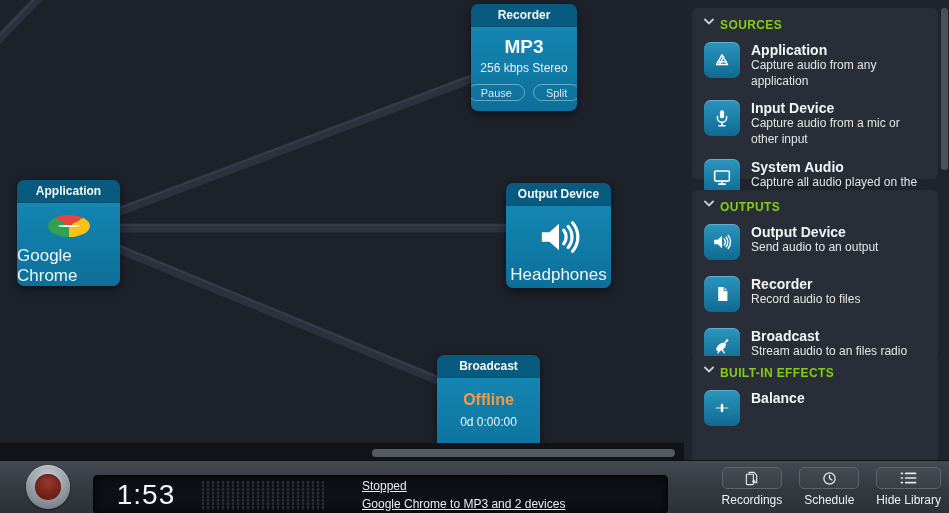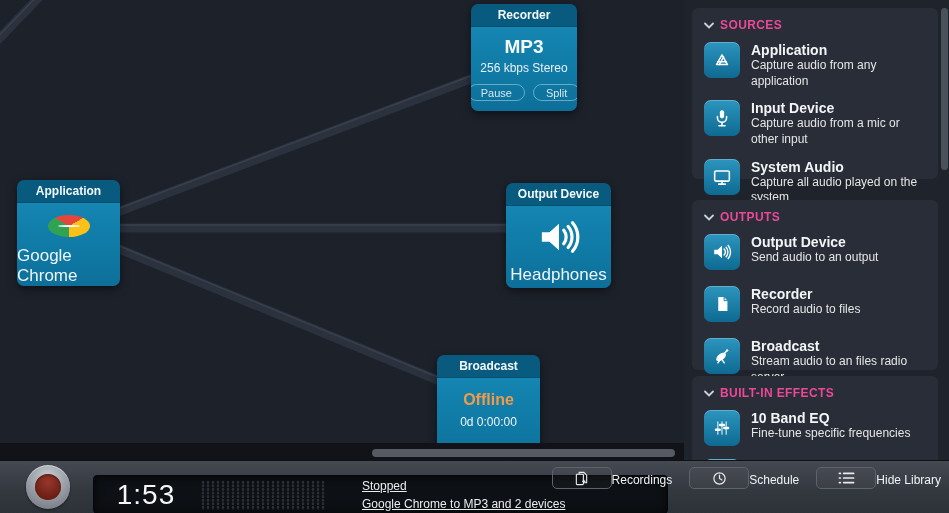--- a/index.html
+++ b/index.html
@@ -32,21 +32,21 @@
   .offline{color:#f09a4a;font-size:16px;font-weight:700;margin-top:13px;}
   .bcast-time{color:#eef5f9;font-size:12px;margin-top:6px;}
 
   .canvas-strip{position:absolute;left:0;top:443px;width:684px;height:17px;background:#111318;}
   .h-thumb{position:absolute;left:372px;top:6px;width:303px;height:8px;border-radius:4px;background:#565b63;}
 
   
   .sidebar{position:absolute;left:684px;top:0;width:265px;height:460px;background:#1f232b;overflow:hidden;}
   .panel{position:absolute;left:8px;width:246px;background:#282d37;border-radius:6px;
          padding:8px 10px 10px 12px;box-sizing:border-box;}
-  .sec-head{display:flex;align-items:center;gap:6px;color:#ec4899;font-size:12px;
+  .sec-head{display:flex;gap:6px;color:#84cc16;font-size:12px;
          font-weight:700;letter-spacing:.4px;margin:2px 0 10px;}
   .item{display:flex;gap:11px;margin-bottom:11px;align-items:flex-start;}
   .item-icon{flex:0 0 36px;width:36px;height:36px;border-radius:7px;
          background:linear-gradient(180deg,#2c95be 0%,#0e6a92 100%);
          box-shadow:inset 0 1px 0 rgba(255,255,255,.25);
          display:flex;align-items:center;justify-content:center;}
   .item-title{color:#f2f4f6;font-size:14px;font-weight:700;line-height:1.15;}
   .item-desc{color:#e5e5e5;font-size:12px;line-height:1.3;max-width:175px;}
   .v-thumb{position:absolute;left:257px;top:8px;width:7px;height:162px;border-radius:3.5px;background:#4b515b;}
 
@@ -63,21 +63,21 @@
   .lcd{position:absolute;left:93px;top:14px;width:575px;height:39px;background:#0d1014;
          border:1px solid #05070a;border-radius:4px;box-sizing:border-box;
          box-shadow:inset 0 0 10px rgba(0,0,0,.7),0 1px 0 rgba(255,255,255,.07);
          display:flex;align-items:center;}
   .timer{width:104px;text-align:center;color:#f4f6f8;font-size:28px;letter-spacing:1px;}
   .vu{width:124px;height:30px;margin-left:3px;
       background-image:radial-gradient(circle at 2px 2px,#2b2e35 1.3px,transparent 1.6px);
       background-size:5px 3.6px;}
   .status{margin-left:37px;color:#e9ecef;font-size:12px;line-height:1.5;text-decoration:underline;}
   .bar-buttons{position:absolute;right:8px;top:6px;display:flex;gap:17px;}
-  .bar-group{display:flex;flex-direction:row;align-items:center;}
+  .bar-group{display:flex;flex-direction:column;align-items:center;}
   .bar-btn{width:100%;min-width:60px;height:22px;border:1px solid #5d626b;border-radius:5px;
       background:rgba(255,255,255,.03);display:flex;align-items:center;justify-content:center;
       box-sizing:border-box;padding:0 18px;}
   .bar-label{margin-top:4px;color:#f0f2f4;font-size:12px;white-space:nowrap;}
   svg{display:block;}
 </style>
 </head>
 <body>
 
 <div class="app">
@@ -188,21 +188,21 @@
               <path d="M8.5 19.8 h7"></path>
           </svg>
         </span>
         <div>
           <div class="item-title">System Audio</div>
           <div class="item-desc">Capture all audio played on the system</div>
         </div>
       </div>
     </div>
 
-    <div class="panel" style="top:200px;height:170px;">
+    <div class="panel" style="top:190px;height:170px;">
       <div class="sec-head">
         <span>
           <svg width="10" height="7" viewBox="0 0 10 7">
               <polyline points="1,1.5 5,5.5 9,1.5" fill="none" stroke="#ccd0d5" stroke-width="1.8" stroke-linecap="round"></polyline>
             </svg>
         </span>
         <span>OUTPUTS</span>
       </div>
       <div class="item" style="margin-bottom:16px;">
         <span class="item-icon">
@@ -237,40 +237,28 @@
             <path d="M7.5 19.5 L11 14.5 L14.5 19.5" stroke="#fff" stroke-width="1.5" fill="none" stroke-linecap="round"></path>
           </svg>
         </span>
         <div>
           <div class="item-title">Broadcast</div>
           <div class="item-desc">Stream audio to an files radio server.</div>
         </div>
       </div>
     </div>
 
-    <div class="panel" style="top:376px;height:130px;">
+    <div class="panel" style="top:356px;height:130px;">
       <div class="sec-head">
         <span>
           <svg width="10" height="7" viewBox="0 0 10 7">
               <polyline points="1,1.5 5,5.5 9,1.5" fill="none" stroke="#ccd0d5" stroke-width="1.8" stroke-linecap="round"></polyline>
             </svg>
         </span>
         <span>BUILT-IN EFFECTS</span>
-      </div>
-      <div class="item" style="margin-bottom:13px;">
-        <span class="item-icon">
-          <svg width="20" height="20" viewBox="0 0 24 24" stroke="#fff" stroke-linecap="round">
-            <path d="M7 4.5 v15 M12 4.5 v15 M17 4.5 v15" stroke-width="1.4" opacity=".85"></path>
-            <path d="M4.8 14 h4.4 M9.8 8.5 h4.4 M14.8 12 h4.4" stroke-width="3"></path>
-          </svg>
-        </span>
-        <div>
-          <div class="item-title">10 Band EQ</div>
-          <div class="item-desc">Fine-tune specific frequencies</div>
-        </div>
       </div>
       <div class="item">
         <span class="item-icon">
           <svg width="20" height="20" viewBox="0 0 24 24" stroke="#fff" stroke-linecap="round">
             <path d="M5 12 h14" stroke-width="1.4" opacity=".85"></path>
               <path d="M12 8.5 v7" stroke-width="3"></path>
           </svg>
         </span>
         <div>
           <div class="item-title">Balance</div>

